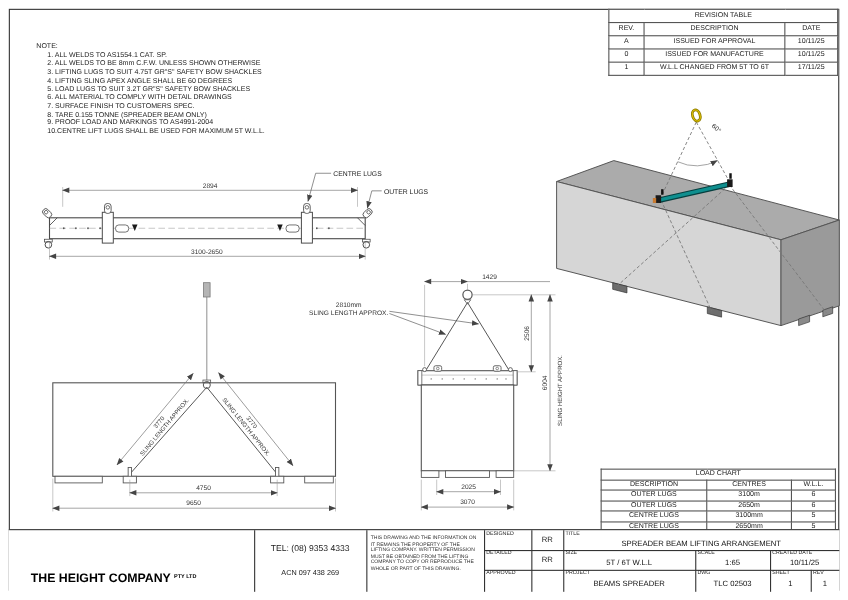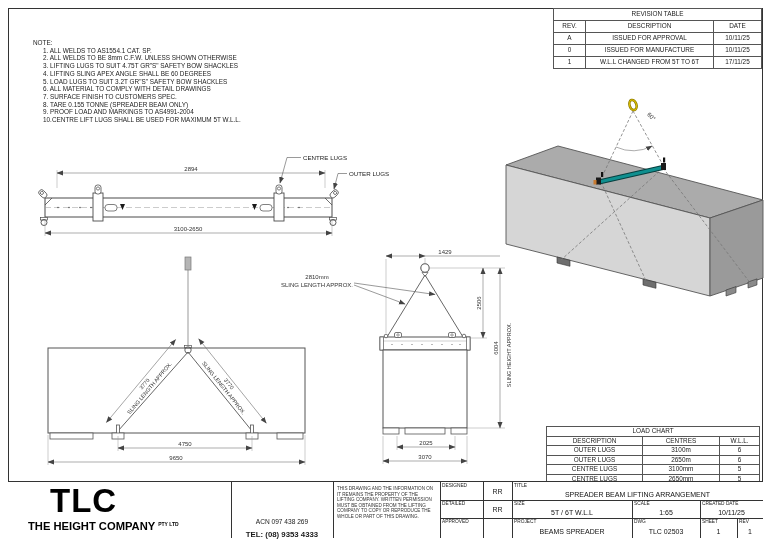--- a/index.html
+++ b/index.html
@@ -26,21 +26,21 @@
   .tblock{position:absolute;left:8px;top:481px;width:755px;height:56px;border-top:1.2px solid #333;background:#fff;}
   .vline{position:absolute;top:0;bottom:0;width:1px;background:#333;}
   .hline{position:absolute;height:1px;background:#333;left:432px;right:0;}
   .tb-cell{position:absolute;}
   .tb-label{position:absolute;left:2px;top:1px;font-size:4.8px;color:#222;}
   .tb-value{position:absolute;left:0;right:0;top:6px;bottom:0;display:flex;align-items:center;justify-content:center;font-size:7px;color:#111;white-space:nowrap;}
   .tb-valcell{position:absolute;display:flex;align-items:center;justify-content:center;font-size:7px;}
   .logo-tlc{position:absolute;left:42px;top:0px;font-size:33px;font-weight:800;letter-spacing:1px;color:#000;}
   .logo-co{position:absolute;left:20px;top:38px;font-size:11.2px;font-weight:bold;color:#000;white-space:nowrap;}
   .logo-suffix{font-size:5px;vertical-align:4px;margin-left:3px;}
-  .tel{position:absolute;left:223px;width:102px;top:12px;text-align:center;font-size:7.8px;font-weight:bold;white-space:nowrap;margin-top:36px;}
+  .tel{position:absolute;left:223px;width:102px;top:12px;text-align:center;font-size:7.8px;font-weight:normal;white-space:nowrap;}
   .acn{position:absolute;left:223px;width:102px;top:36px;text-align:center;font-size:6.6px;white-space:nowrap;}
   .disclaimer{position:absolute;left:325px;width:107px;top:0;bottom:0;padding:4px 4px 0 4px;
     font-size:4.6px;line-height:5.6px;color:#333;box-sizing:border-box;}
 </style>
 </head>
 <body>
 
 <div class="sheet">
   <div class="frame"></div>
 
@@ -361,21 +361,20 @@
     <div class="vline" style="left:325px"></div>
     <div class="vline" style="left:432px"></div>
     <div class="vline" style="left:475px"></div>
     <div class="vline" style="left:504px"></div>
     <div class="vline" style="left:624px;top:18px"></div>
     <div class="vline" style="left:692px;top:18px"></div>
     <div class="vline" style="left:729px;top:36px"></div>
     <div class="hline" style="top:18px"></div>
     <div class="hline" style="top:36px"></div>
 
-    <div class="logo-tlc">TLC</div>
     <div class="logo-co">
       <span>THE HEIGHT COMPANY</span><span class="logo-suffix">PTY LTD</span>
     </div>
     <div class="tel">TEL: (08) 9353 4333</div>
     <div class="acn">ACN 097 438 269</div>
     <div class="disclaimer">THIS DRAWING AND THE INFORMATION ON IT REMAINS THE PROPERTY OF THE LIFTING COMPANY. WRITTEN PERMISSION MUST BE OBTAINED FROM THE LIFTING COMPANY TO COPY OR REPRODUCE THE WHOLE OR PART OF THIS DRAWING.</div>
 
     <div class="tb-cell" style="left:432px;top:0;width:43px;height:18px">
       <span class="tb-label">DESIGNED</span>
     </div>

